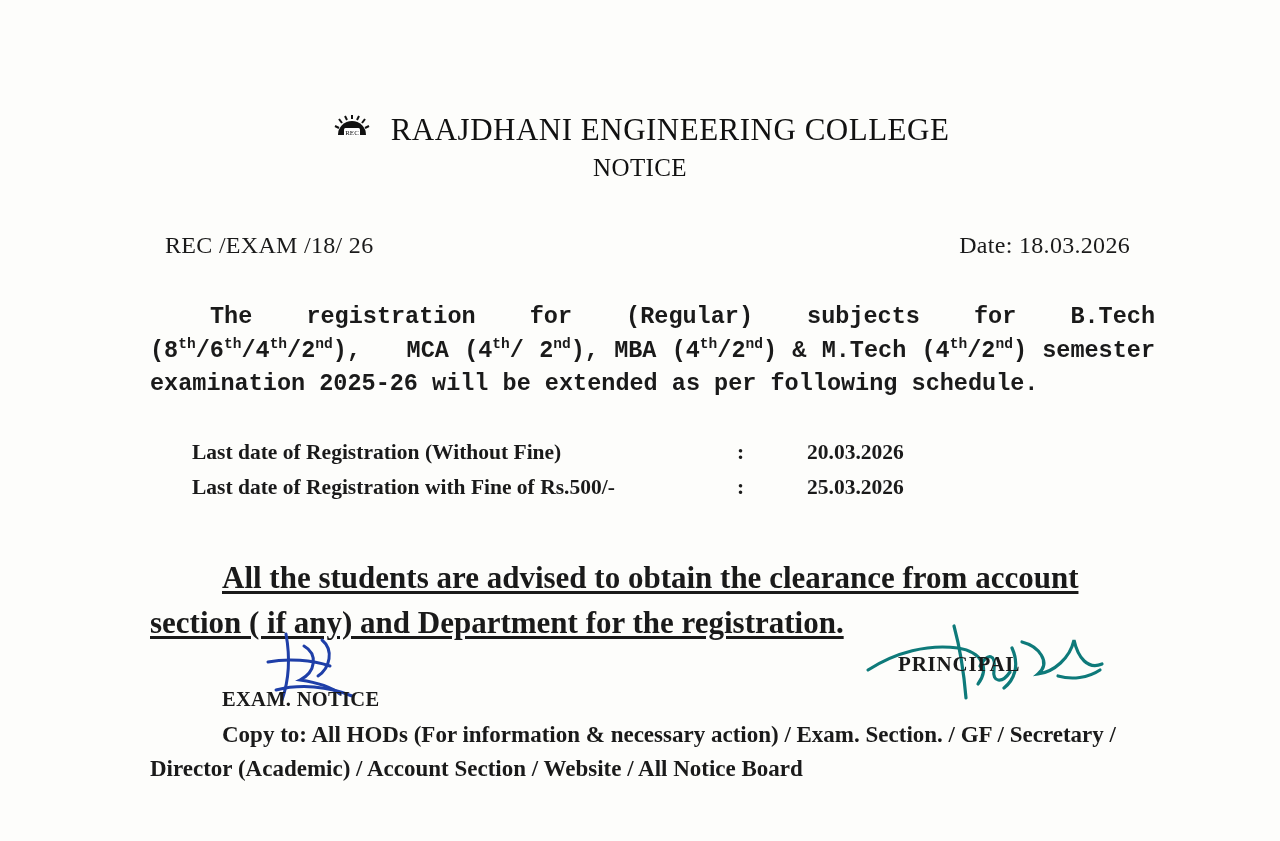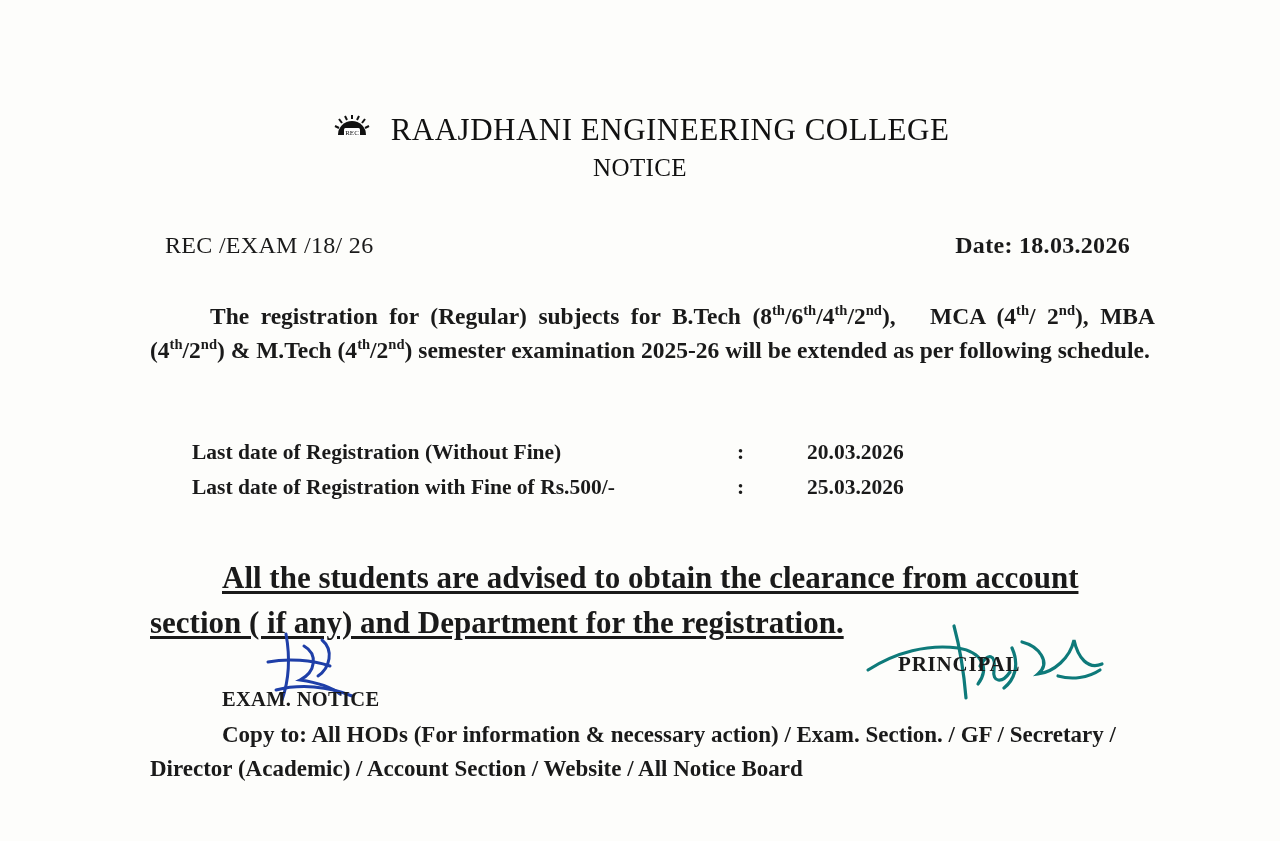--- a/index.html
+++ b/index.html
@@ -63,34 +63,34 @@
     top: 232px;
     left: 165px;
     right: 150px;
     display: flex;
     justify-content: space-between;
     align-items: flex-start;
     font-size: 24px;
     font-family: "Liberation Serif", serif;
   }
   .ref-no { letter-spacing: 0.3px; }
-  .ref-date { letter-spacing: 0.3px; font-weight: bold; }
+  .ref-date { letter-spacing: 0.3px; }
 
   
   .body-para {
     position: absolute;
     top: 300px;
     left: 150px;
     width: 1005px;
     font-size: 23.5px;
     font-weight: bold;
     line-height: 1.43;
     text-align: justify;
     text-indent: 60px;
-    font-family: Liberation Serif, serif;
+    font-family: Liberation Mono, monospace;
   }
   sup {
     font-size: 0.62em;
     vertical-align: super;
     line-height: 0;
   }
 
   
   .schedule {
     position: absolute;

